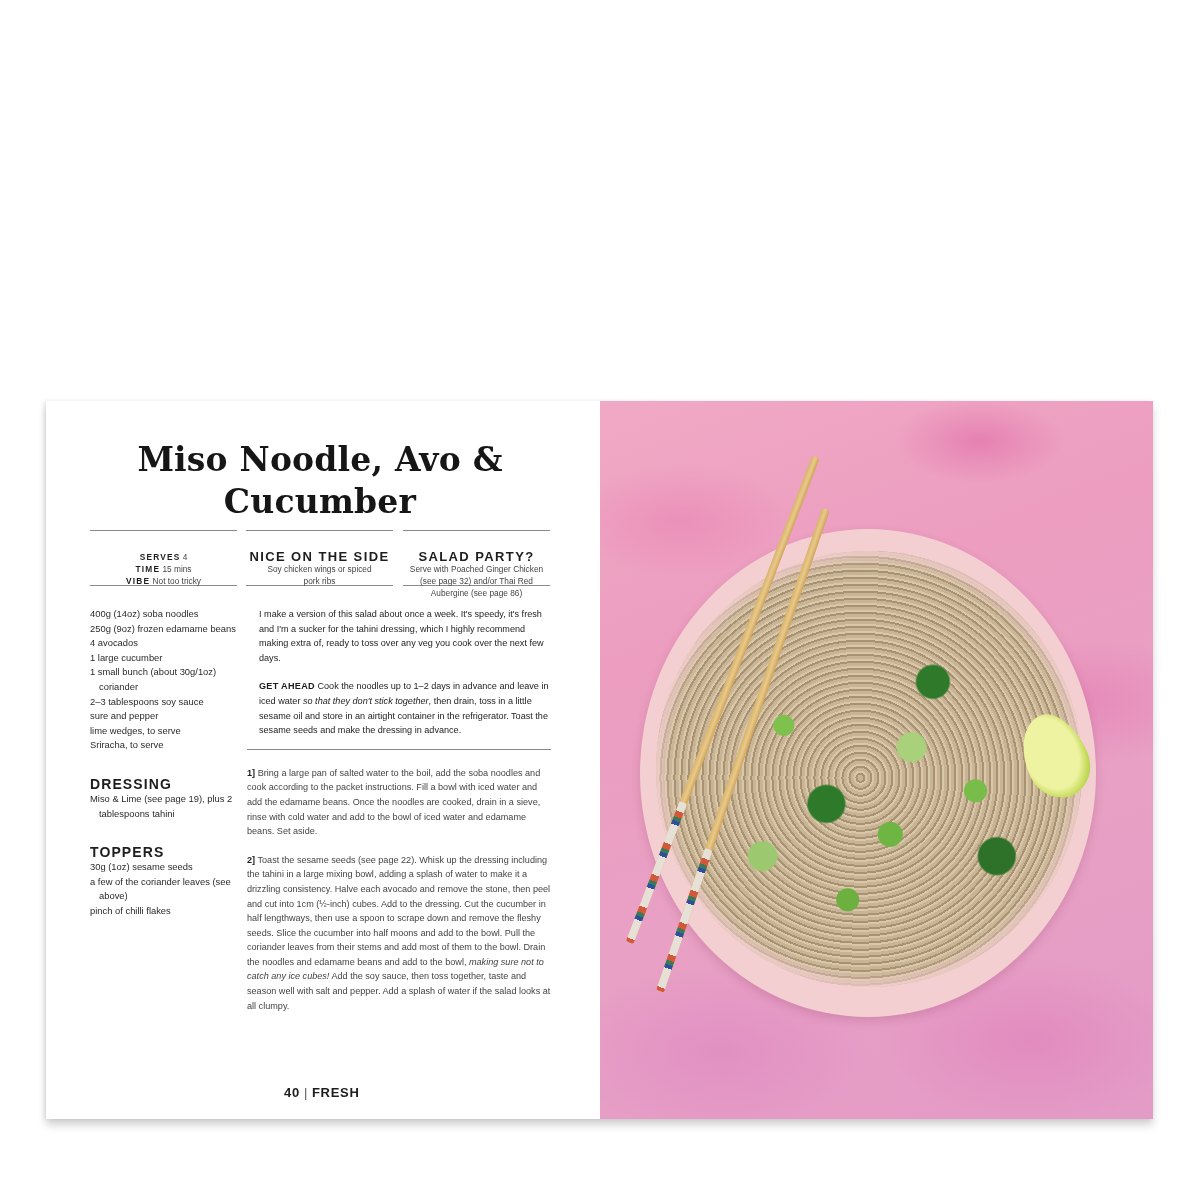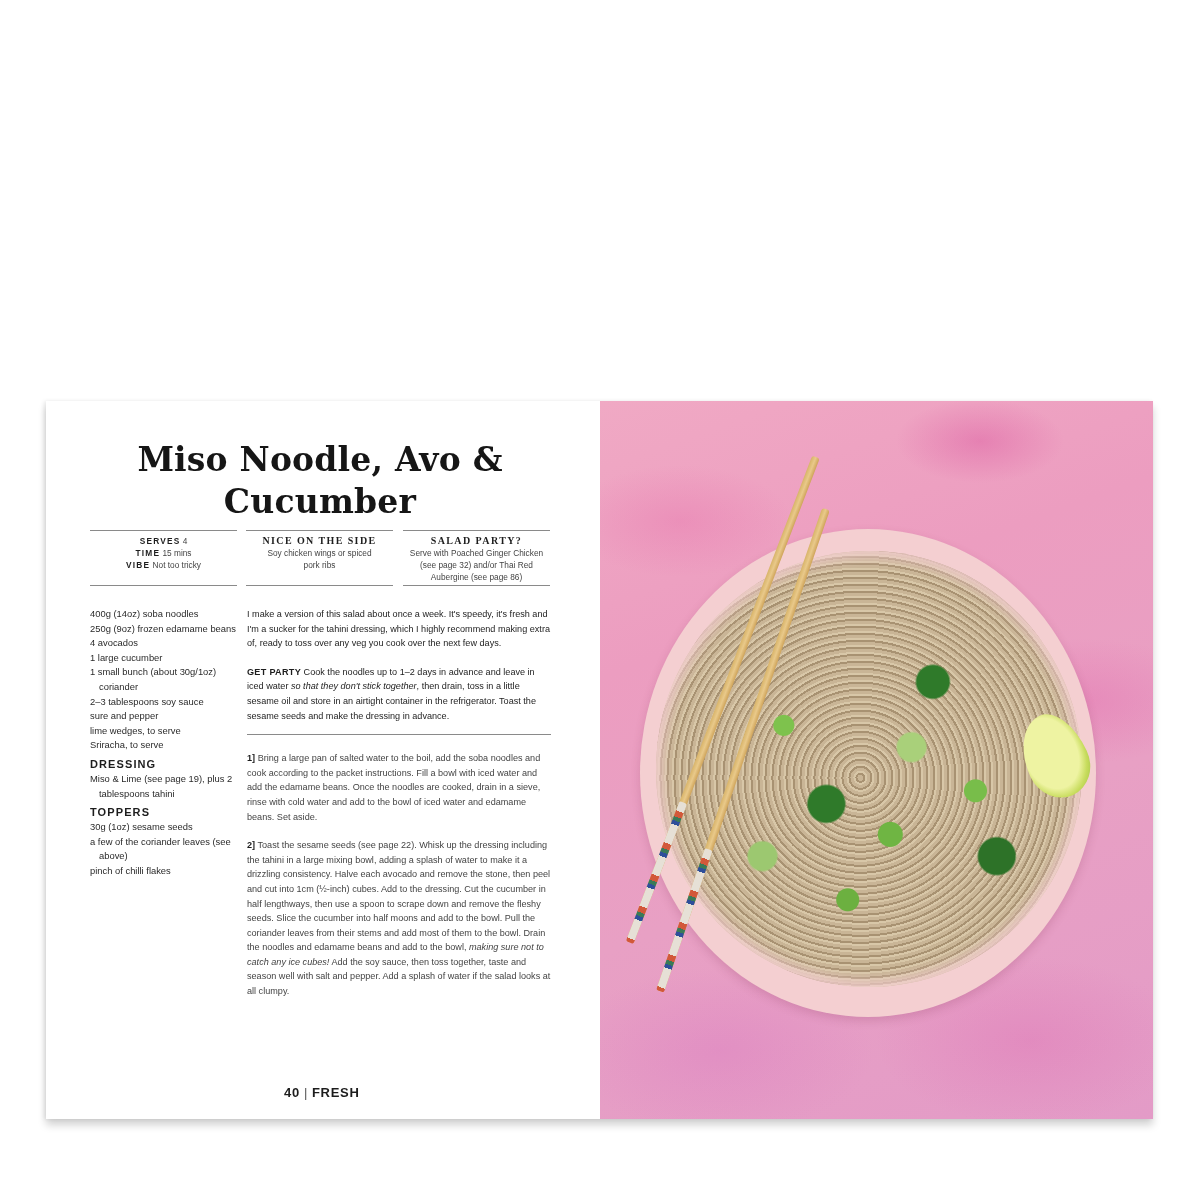--- a/index.html
+++ b/index.html
@@ -18,37 +18,37 @@
   .title {
     position: absolute; left: 44px; top: 38px; width: 460px; text-align: center;
     font-family: "DejaVu Serif", serif; font-weight: bold; font-size: 33px; line-height: 42px;
     color: #161616; letter-spacing: 0.2px; margin: 0;
   }
   .info-row { position: absolute; top: 129px; left: 44px; width: 460px; height: 58px; }
   .info-col {
     position: absolute; top: 0; width: 147px; height: 56px;
     border-top: 1px solid #8a8a8a; border-bottom: 1px solid #8a8a8a;
     text-align: center; font-size: 8.3px; line-height: 12px; color: #444;
-    padding-top: 4px; box-sizing: border-box;
+    padding-top: 20px; box-sizing: border-box;
   }
-  .info-col .hd { font-weight: bold; letter-spacing: 1.4px; color: #1d1d1d; font-size: 10px; font-family: Liberation Serif, serif; }
+  .info-col .hd { font-weight: bold; letter-spacing: 1.4px; color: #1d1d1d; font-size: 13px; }
   .info-col .lbl { font-weight: bold; letter-spacing: 1.2px; color: #1d1d1d; }
   .c1 { left: 0; } .c2 { left: 156px; } .c3 { left: 313px; }
   .ingredients {
     position: absolute; left: 44px; top: 206px; width: 150px;
     font-size: 9.4px; line-height: 14.6px; color: #2a2a2a;
   }
   .ing { padding-left: 9px; text-indent: -9px; margin: 0; }
-  .sec-hd { font-weight: bold; letter-spacing: 1.1px; font-size: 11px; color: #1d1d1d; margin-top: 4px; line-height: 15px; }
+  .sec-hd { font-weight: bold; letter-spacing: 1.1px; font-size: 14px; color: #1d1d1d; margin-top: 24px; line-height: 15px; }
   .method {
     position: absolute; left: 201px; top: 206px; width: 304px;
     font-size: 9.1px; line-height: 14.6px; color: #2a2a2a;
   }
   .method p { margin: 0 0 14px 0; }
-  .method .intro { color: #1d1d1d; }
+  .method .intro { color: #1d1d1d; margin-left: 12px; }
   .ga-label { font-weight: bold; letter-spacing: 0.3px; }
   .rule { border-top: 1px solid #8a8a8a; margin: -3px 0 16px 0; }
   .steps p { color: #444; }
   .step-num { font-weight: bold; color: #1d1d1d; }
   em { font-style: italic; }
   .folio {
     position: absolute; left: 238px; top: 684px; font-size: 13px; font-weight: bold; letter-spacing: 0.7px; color: #1d1d1d;
   }
   .folio .sep { font-weight: normal; margin: 0 4px; color: #555; }
   .right-page {
@@ -137,21 +137,21 @@
       <p class="ing">Miso &amp; Lime (see page 19), plus 2 tablespoons tahini</p>
       <div class="sec-hd">TOPPERS</div>
       <p class="ing">30g (1oz) sesame seeds</p>
       <p class="ing">a few of the coriander leaves (see above)</p>
       <p class="ing">pinch of chilli flakes</p>
     </div>
 
     <div class="method">
       <p class="intro">I make a version of this salad about once a week. It's speedy, it's fresh and I'm a sucker for the tahini dressing, which I highly recommend making extra of, ready to toss over any veg you cook over the next few days.</p>
       <p class="intro">
-        <span class="ga-label">GET PARTY</span>
+        <span class="ga-label">GET AHEAD</span>
         <span>Cook the noodles up to 1–2 days in advance and leave in iced water</span>
         <em>so that they don't stick together</em><span>, then drain, toss in a little sesame oil and store in an airtight container in the refrigerator. Toast the sesame seeds and make the dressing in advance.</span>
       </p>
       <div class="rule"></div>
       <div class="steps">
         <p>
           <span class="step-num">1]</span>
           <span>Bring a large pan of salted water to the boil, add the soba noodles and cook according to the packet instructions. Fill a bowl with iced water and add the edamame beans. Once the noodles are cooked, drain in a sieve, rinse with cold water and add to the bowl of iced water and edamame beans. Set aside.</span>
         </p>
         <p>

